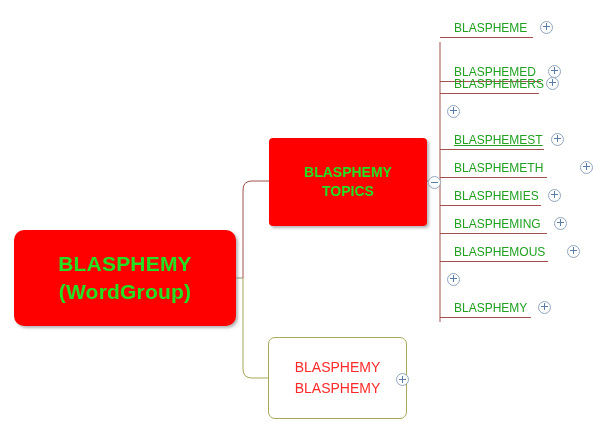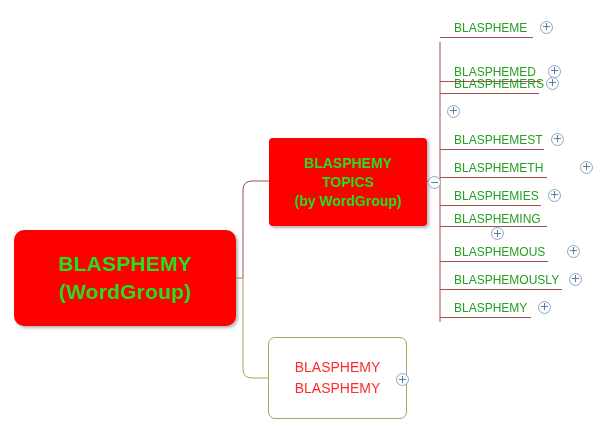--- a/index.html
+++ b/index.html
@@ -196,21 +196,20 @@
   </svg>
 
   <div class="node-root">
     <div class="line">BLASPHEMY</div>
     <div class="line">(WordGroup)</div>
   </div>
 
   <div class="node-topics">
     <div class="line">BLASPHEMY</div>
     <div class="line">TOPICS</div>
-    <div class="line">(by WordGroup)</div>
   </div>
 
   <div class="toggle minus toggle-collapse"></div>
 
   <div class="node-scriptures">
     <div class="line">BLASPHEMY</div>
     <div class="line">BLASPHEMY</div>
   </div>
 
   <div class="toggle plus toggle-scriptures"></div>
@@ -225,41 +224,40 @@
         <div class="toggle plus"></div>
       </div>
       <div class="leaf" style="top: 72px;">
         <div class="leaf-label" style="width: 99px;">BLASPHEMERS</div>
         <div class="toggle plus"></div>
       </div>
       <div class="leaf" style="top: 100px;">
         <div class="toggle plus"></div>
       </div>
       <div class="leaf" style="top: 128px;">
-        <div class="leaf-label" style="width: 104px;">BLASPHEMEST</div>
+        <div class="leaf-label" style="width: 104px; text-decoration: underline;">BLASPHEMEST</div>
         <div class="toggle plus"></div>
       </div>
       <div class="leaf" style="top: 156px; gap: 26px;">
         <div class="leaf-label" style="width: 107px;">BLASPHEMETH</div>
         <div class="toggle plus"></div>
       </div>
       <div class="leaf" style="top: 184px;">
         <div class="leaf-label" style="width: 101px;">BLASPHEMIES</div>
         <div class="toggle plus"></div>
       </div>
-      <div class="leaf" style="top: 212px; flex-direction: column;">
+      <div class="leaf" style="top: 212px;">
         <div class="leaf-label" style="width: 107px;">BLASPHEMING</div>
         <div class="toggle plus"></div>
       </div>
       <div class="leaf" style="top: 240px; gap: 12px;">
         <div class="leaf-label" style="width: 108px;">BLASPHEMOUS</div>
         <div class="toggle plus"></div>
       </div>
       <div class="leaf" style="top: 268px;">
-        <div class="leaf-label" style="width: 122px;">BLASPHEMOUSLY</div>
         <div class="toggle plus"></div>
       </div>
       <div class="leaf" style="top: 296px;">
         <div class="leaf-label" style="width: 91px;">BLASPHEMY</div>
         <div class="toggle plus"></div>
       </div>
     </div>
 
 </div>
 

